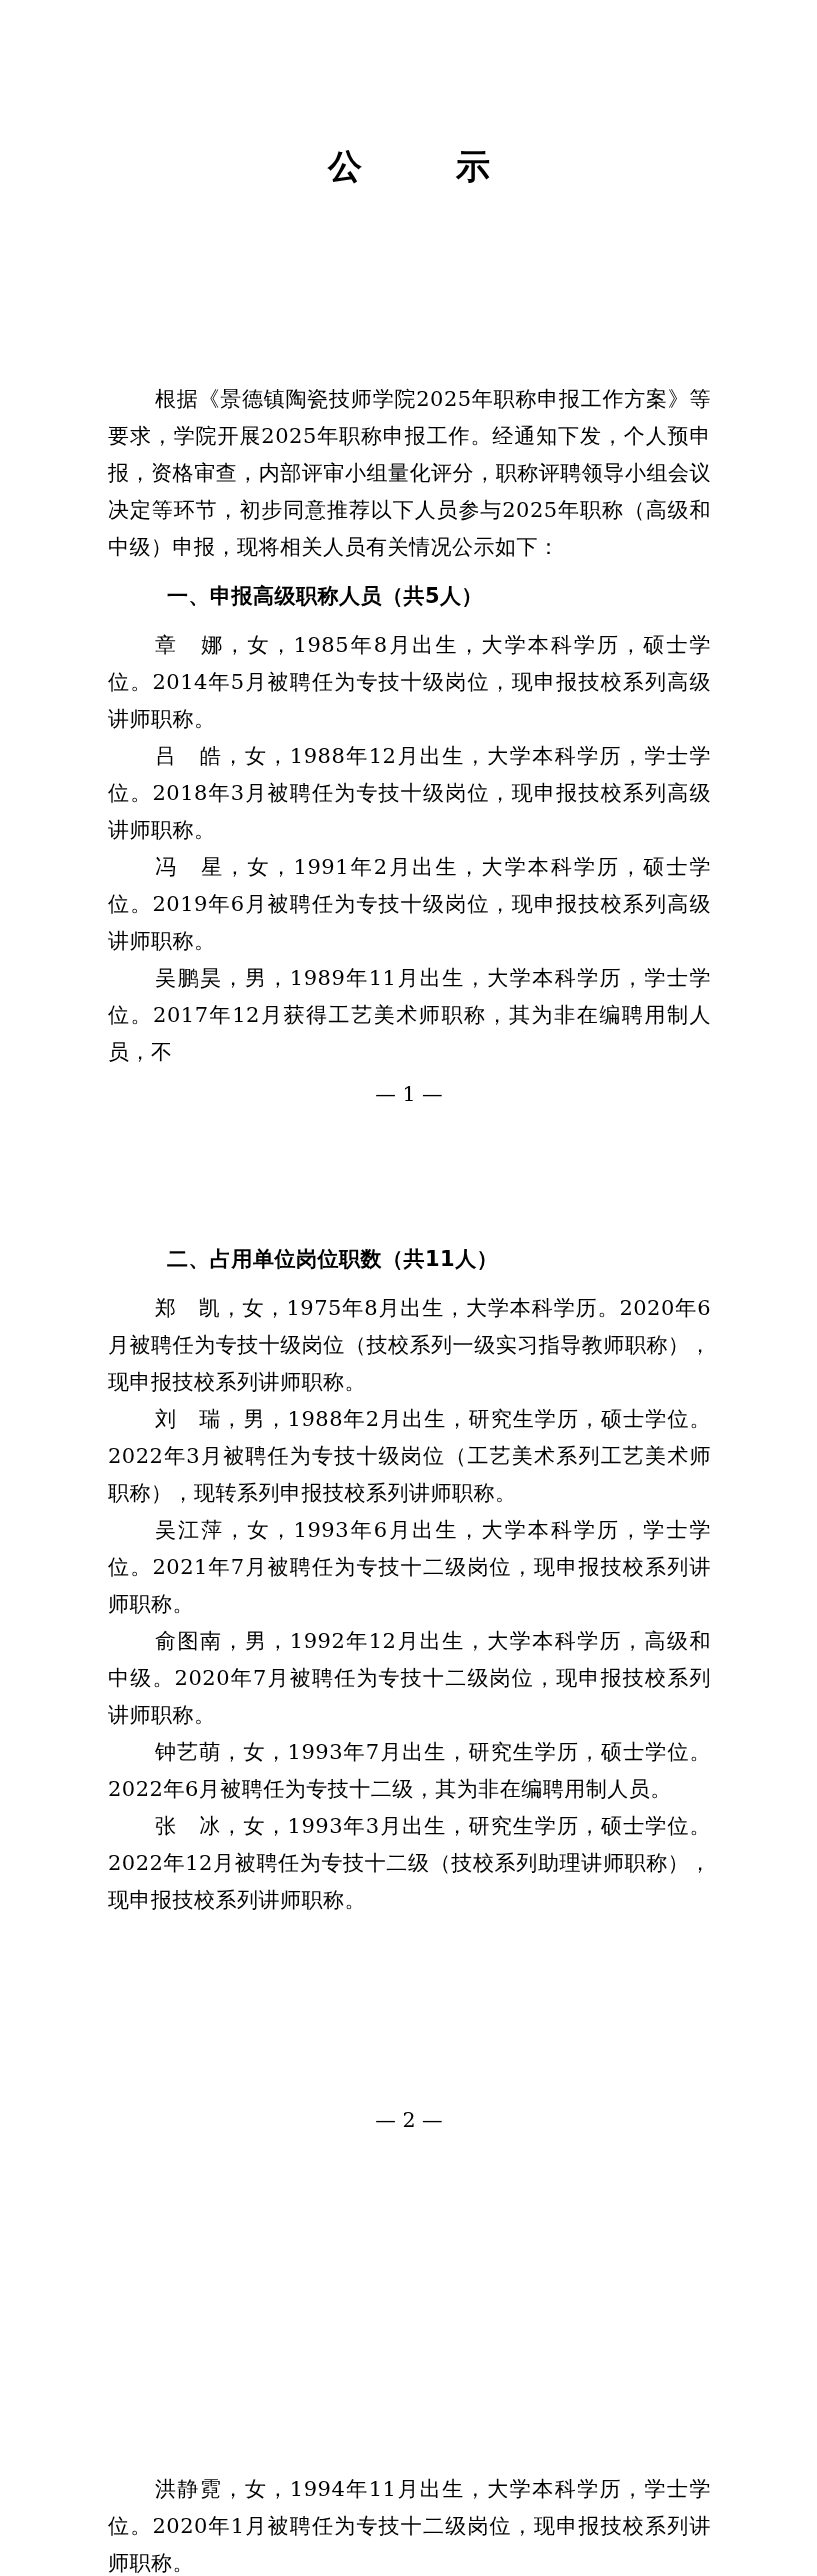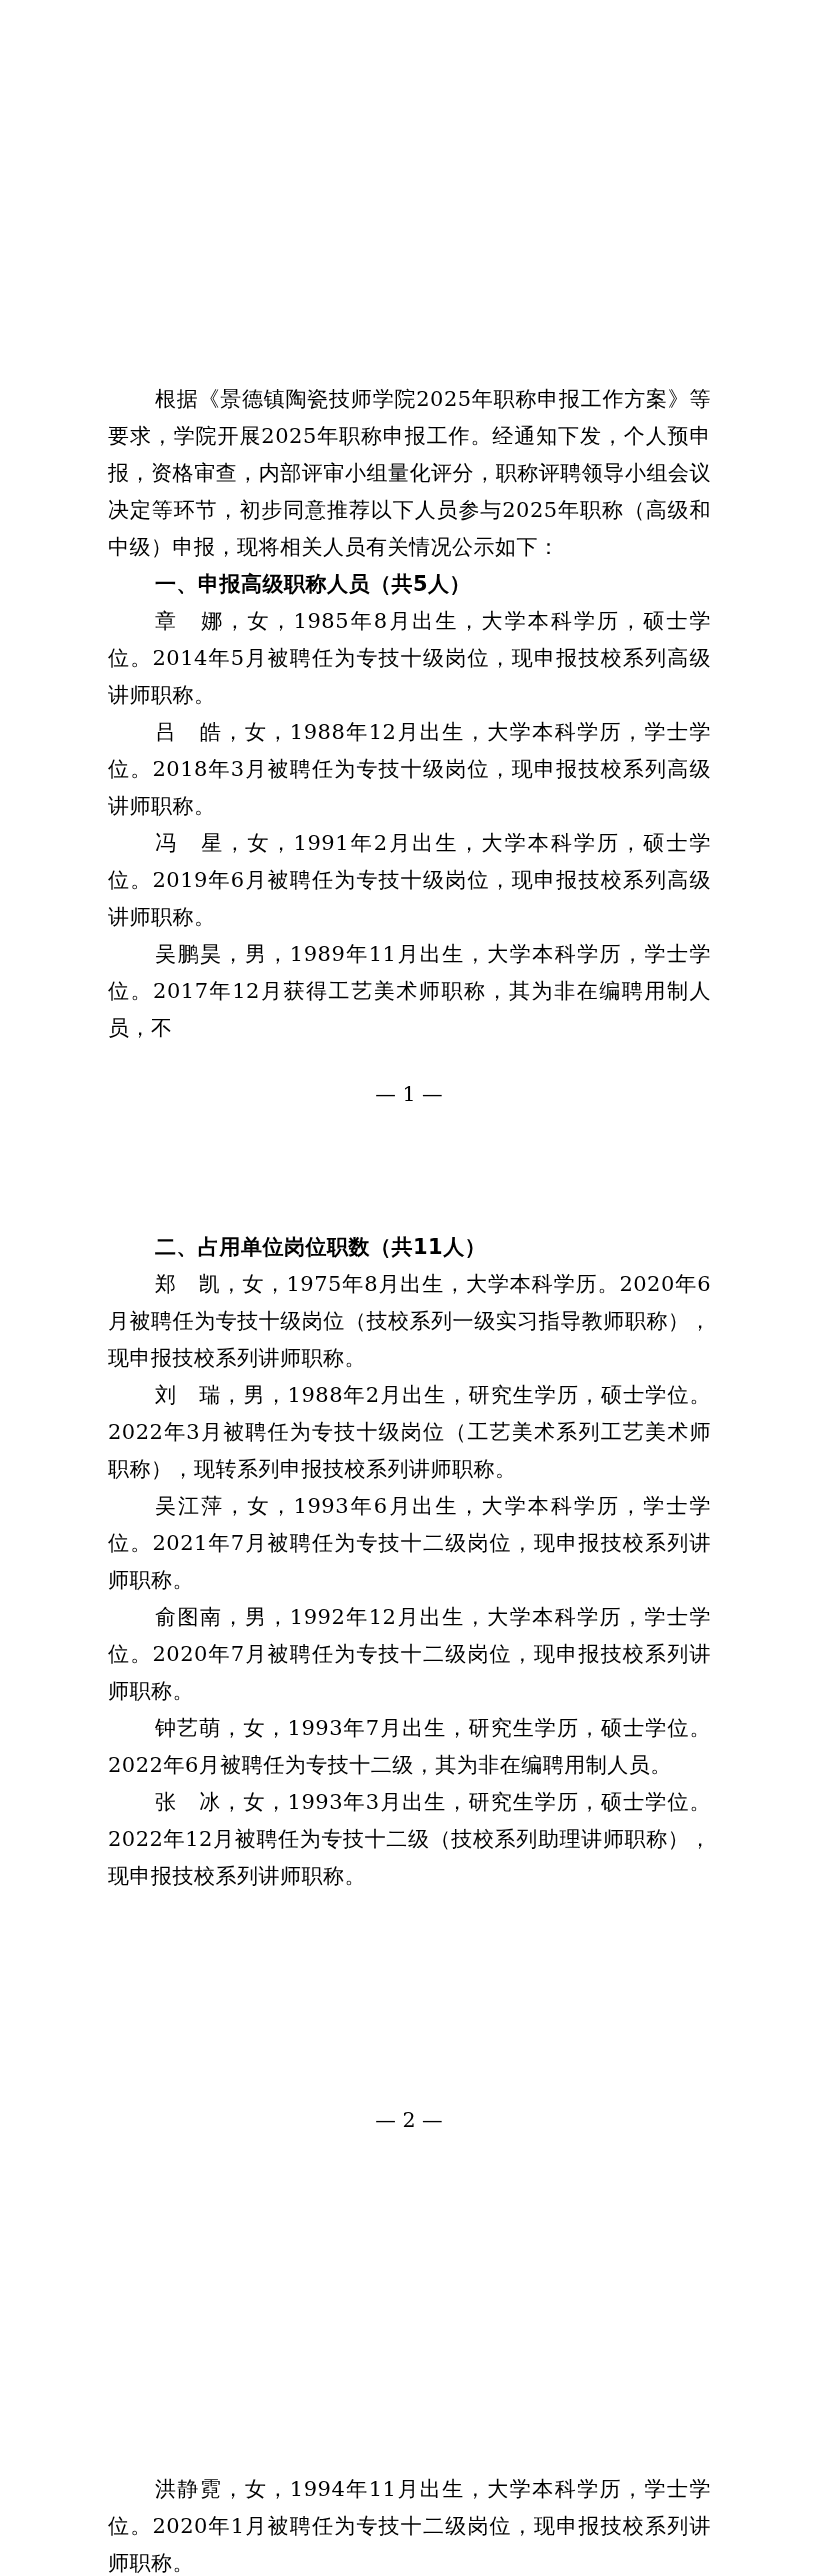--- a/index.html
+++ b/index.html
@@ -2,45 +2,46 @@
 <html style="font-size:8.2px"><head>
 <meta charset="utf-8">
 <style>
   html, body { margin: 0; padding: 0; background: #ffffff; }
   body { width: 818px; font-family: "DejaVu Serif", "Liberation Serif", serif; color: #000; }
   .page { position: relative; width: 818px; height: 1157px; background: #fff; overflow: hidden; }
   .content { position: absolute; left: 108px; width: 603px; font-size: 21px; line-height: 37px; letter-spacing: 0.5px; }
   .title { position: absolute; top: 144px; left: 0; width: 818px; text-align: center; font-size: 34px; font-weight: bold; letter-spacing: 41px; text-indent: 41px; }
   .p { text-indent: 47px; margin: 0; text-align: justify; }
   .p.noindent { text-indent: 0; }
-  .h { text-indent: 47px; margin: 0; font-weight: bold; font-family: "DejaVu Sans", "Liberation Sans", sans-serif; }
+  .h { text-indent: 47px; margin: 12px; font-weight: bold; font-family: "DejaVu Sans", "Liberation Sans", sans-serif; }
   .pnum { position: absolute; left: 0; width: 818px; text-align: center; font-size: 20.6px; }
 </style>
 </head>
 <body>
 
 <div class="page">
+  <div class="title">公 示</div>
   <div class="content" style="top:381px;">
     <p class="p">根据《景德镇陶瓷技师学院2025年职称申报工作方案》等要求，学院开展2025年职称申报工作。经通知下发，个人预申报，资格审查，内部评审小组量化评分，职称评聘领导小组会议决定等环节，初步同意推荐以下人员参与2025年职称（高级和中级）申报，现将相关人员有关情况公示如下：</p>
     <p class="h">一、申报高级职称人员（共5人）</p>
     <p class="p">章　娜，女，1985年8月出生，大学本科学历，硕士学位。2014年5月被聘任为专技十级岗位，现申报技校系列高级讲师职称。</p>
     <p class="p">吕　皓，女，1988年12月出生，大学本科学历，学士学位。2018年3月被聘任为专技十级岗位，现申报技校系列高级讲师职称。</p>
     <p class="p">冯　星，女，1991年2月出生，大学本科学历，硕士学位。2019年6月被聘任为专技十级岗位，现申报技校系列高级讲师职称。</p>
     <p class="p">吴鹏昊，男，1989年11月出生，大学本科学历，学士学位。2017年12月获得工艺美术师职称，其为非在编聘用制人员，不</p>
   </div>
   <div class="pnum" style="top:1082px;">— 1 —</div>
 </div>
 
 <div class="page">
   <div class="content" style="top:72px;">
     <p class="h">二、占用单位岗位职数（共11人）</p>
     <p class="p">郑　凯，女，1975年8月出生，大学本科学历。2020年6月被聘任为专技十级岗位（技校系列一级实习指导教师职称），现申报技校系列讲师职称。</p>
     <p class="p">刘　瑞，男，1988年2月出生，研究生学历，硕士学位。2022年3月被聘任为专技十级岗位（工艺美术系列工艺美术师职称），现转系列申报技校系列讲师职称。</p>
     <p class="p">吴江萍，女，1993年6月出生，大学本科学历，学士学位。2021年7月被聘任为专技十二级岗位，现申报技校系列讲师职称。</p>
-    <p class="p">俞图南，男，1992年12月出生，大学本科学历，学士学位。2020年7月被聘任为专技十二级岗位，现申报技校系列讲师职称。</p>
+    <p class="p">俞图南，男，1992年12月出生，大学本科学历，高级和中级。2020年7月被聘任为专技十二级岗位，现申报技校系列讲师职称。</p>
     <p class="p">钟艺萌，女，1993年7月出生，研究生学历，硕士学位。2022年6月被聘任为专技十二级，其为非在编聘用制人员。</p>
     <p class="p">张　冰，女，1993年3月出生，研究生学历，硕士学位。2022年12月被聘任为专技十二级（技校系列助理讲师职称），现申报技校系列讲师职称。</p>
   </div>
   <div class="pnum" style="top:951px;">— 2 —</div>
 </div>
 
 <div class="page">
   <div class="content" style="top:157px;">
     <p class="p">洪静霓，女，1994年11月出生，大学本科学历，学士学位。2020年1月被聘任为专技十二级岗位，现申报技校系列讲师职称。</p>
 

